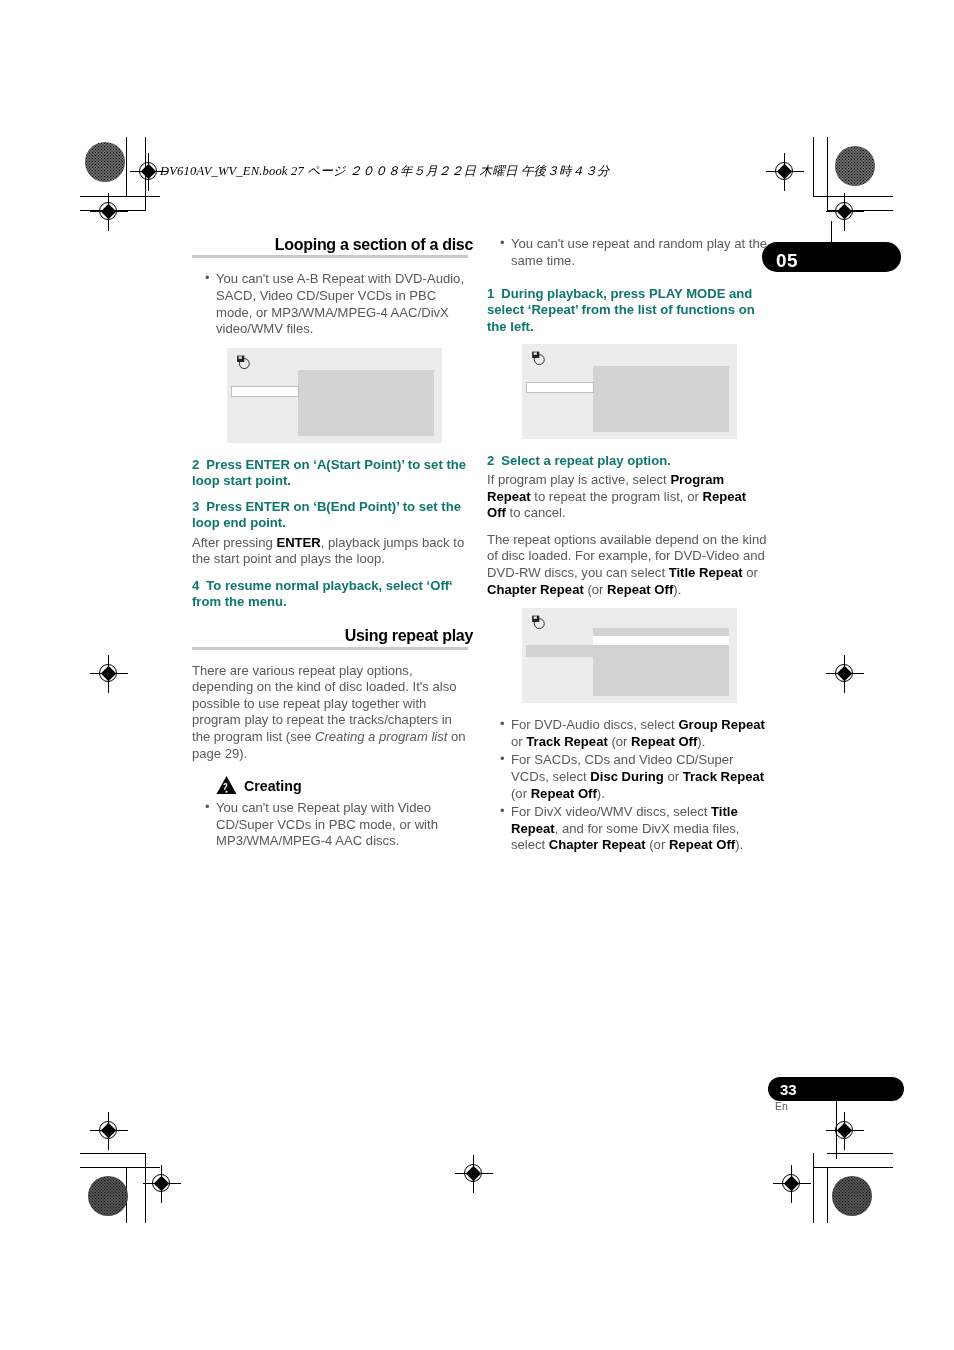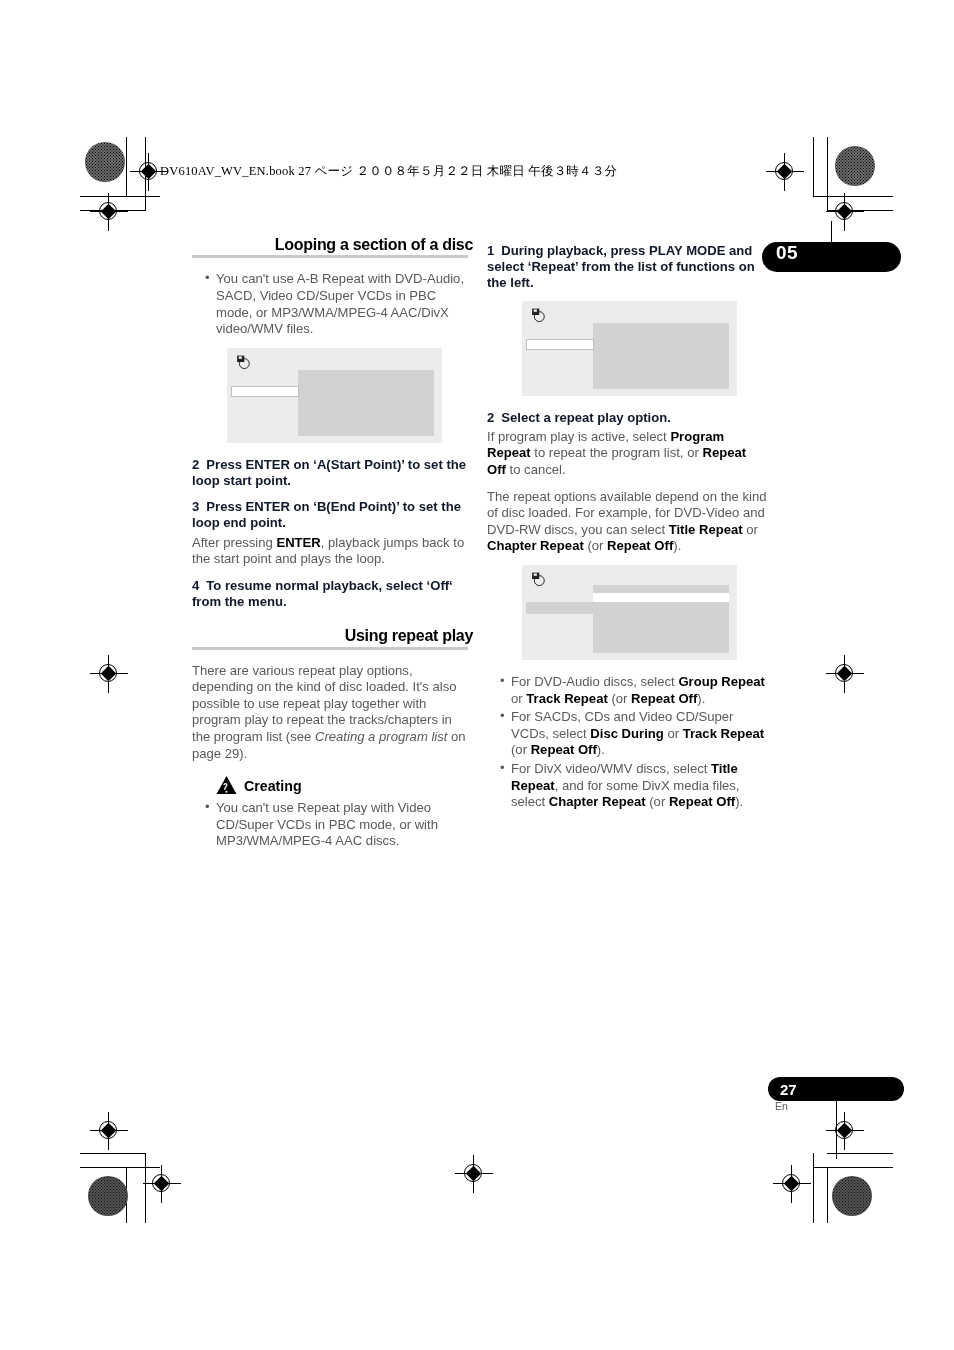--- a/index.html
+++ b/index.html
@@ -75,36 +75,37 @@
   
   .bookline {
     position: absolute;
     left: 160px;
     top: 163px;
     font-family: "Liberation Serif", serif;
     font-size: 12.5px;
     letter-spacing: .2px;
     color: #000;
     white-space: nowrap;
+    font-style: italic;
   }
 
   
   .chapter-tab {
     position: absolute;
     left: 762px;
     top: 242px;
     width: 139px;
     height: 30px;
     background: #000;
     border-radius: 15px;
     color: #fff;
     font-weight: bold;
     font-size: 19px;
     display: flex;
-    align-items: flex-start;
+    align-items: flex-end;
     padding-left: 14px;
     box-sizing: border-box;
     letter-spacing: .5px;
   }
 
   
   .page-tab {
     position: absolute;
     left: 768px;
     top: 1077px;
@@ -157,21 +158,21 @@
     line-height: 16.6px;
     color: #595959;
     margin: 0 0 10px 0;
   }
   p.body i { font-style: italic; }
 
   p.step {
     font-size: 13.1px;
     line-height: 16.2px;
     font-weight: bold;
-    color: #0f172a;
+    color: #0f766e;
     margin: 0 0 3px 0;
   }
   p.step .num { margin-right: 7px; }
   p.step-body {
     font-size: 13.1px;
     line-height: 16.6px;
     color: #595959;
     margin: 0 0 10px 0;
     font-weight: normal;
   }
@@ -354,21 +355,21 @@
   <div class="cropline" style="left:836px; top:1099px; width:1.2px; height:60px;"></div>
 </div>
 
 <div class="bookline">DV610AV_WV_EN.book   27 ページ   ２００８年５月２２日   木曜日   午後３時４３分</div>
 
 <div class="chapter-tab">
   <span>05</span>
 </div>
 
 <div class="page-tab">
-  <span>27</span>
+  <span>33</span>
 </div>
 <div class="page-lang">En</div>
 
 <div class="col col-left">
 
   <h2 class="section">Looping a section of a disc</h2>
   <div class="rule short"></div>
 
 
   <ul class="bullets">
@@ -419,20 +420,23 @@
     <span class="label">Creating</span>
   </div>
 
   <ul class="bullets">
     <li>You can't use Repeat play with Video CD/Super VCDs in PBC mode, or with MP3/WMA/MPEG-4 AAC discs.</li>
   </ul>
 </div>
 
 <div class="col col-right">
 
+  <ul class="bullets">
+    <li>You can't use repeat and random play at the same time.</li>
+  </ul>
   <div class="spacer-sm"></div>
 
   <p class="step">
     <span class="num">1</span><span>During playback, press PLAY MODE and select ‘Repeat’ from the list of functions on the left.</span>
   </p>
 
   <div class="osd" style="width:215px;height:95px;">
     <svg class="osd-icon" viewBox="0 0 20 20">
       <circle cx="11" cy="12" r="6.2" fill="none" stroke="#222" stroke-width="1.2"></circle>
       <rect x="2" y="2" width="9" height="8" fill="#222"></rect>

